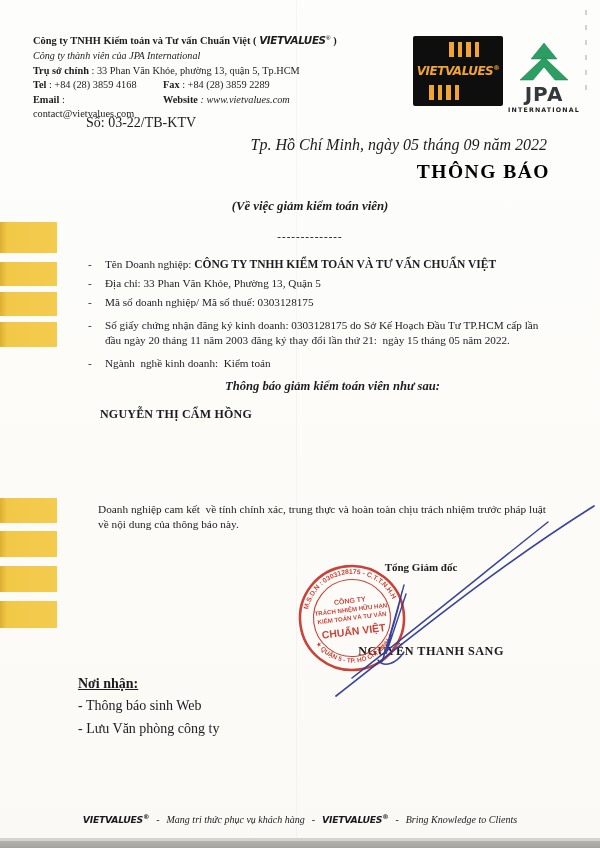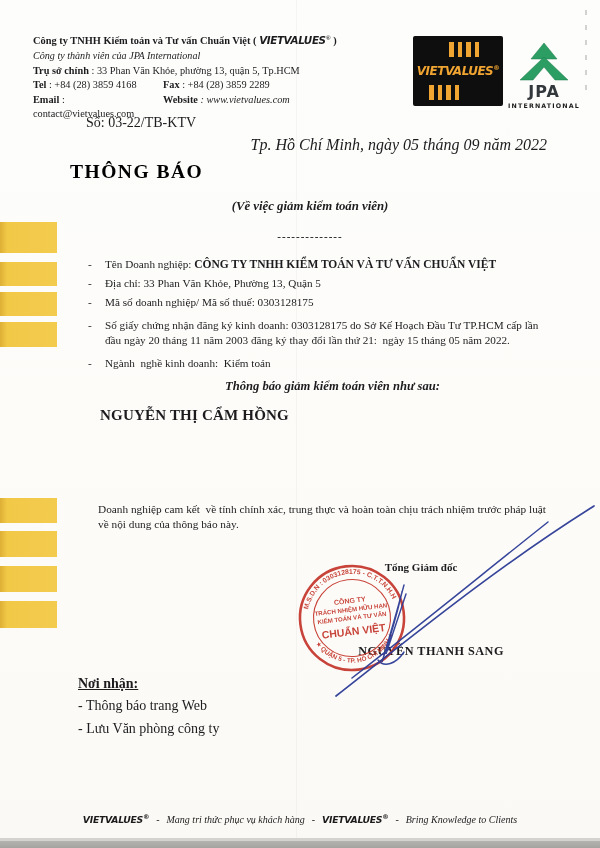--- a/index.html
+++ b/index.html
@@ -21,46 +21,46 @@
            display:flex;flex-direction:column;justify-content:space-between;padding:6px 0;box-sizing:border-box;}
   .vv-bars{display:flex;gap:4px;height:15px;}
   .vv-bars.top{margin-left:36px;}
   .vv-bars.bottom{margin-left:16px;}
   .vv-bar{width:4.5px;height:100%;background:#F0A431;}
   .vv-name{color:#F0A431;font-family:"DejaVu Sans","Liberation Sans",sans-serif;font-weight:bold;font-style:italic;
            font-size:12px;letter-spacing:-0.5px;text-align:center;line-height:1;}
   .vv-name .regmark{color:#F0A431;}
   .jpa-logo{position:absolute;left:506px;top:42px;width:76px;text-align:center;}
   .jpa-mark{display:block;margin:0 auto;}
-  .jpa-text{font-family:"DejaVu Sans","Liberation Sans",sans-serif;font-weight:bold;font-size:16px;color:#33383D;
+  .jpa-text{font-family:"DejaVu Sans","Liberation Sans",sans-serif;font-weight:bold;font-size:20px;color:#33383D;
             letter-spacing:1px;line-height:1;margin-top:2px;}
   .jpa-sub{font-family:"DejaVu Sans","Liberation Sans",sans-serif;font-weight:bold;font-size:6.3px;color:#1b1b1b;
            letter-spacing:1.15px;margin-top:2px;}
 
   
   .doc-number{position:absolute;left:70px;top:115px;font-size:14px;margin-left:16px;}
   .place-date{position:absolute;right:53px;top:136px;font-size:16px;font-style:italic;}
-  .doc-title{position:absolute;left:70px;top:161px;width:480px;text-align:left;font-size:19.5px;font-weight:bold;letter-spacing:1.5px;color:#000;}
+  .doc-title{position:absolute;left:70px;top:161px;width:480px;text-align:right;font-size:19.5px;font-weight:bold;letter-spacing:1.5px;color:#000;}
   .doc-subtitle{position:absolute;left:70px;top:199px;width:480px;text-align:center;font-size:12.8px;font-weight:bold;font-style:italic;}
   .doc-divider{position:absolute;left:70px;top:230px;width:480px;text-align:center;font-size:11px;font-weight:bold;letter-spacing:1px;}
 
   
   .bullets{position:absolute;left:88px;top:257px;width:462px;font-size:11.2px;line-height:1.38;}
   .bullet{display:flex;margin-bottom:3.5px;}
   .bullet .dash{width:17px;flex:none;}
   .bullet .btext{flex:1;}
   .b1-value{font-weight:bold;font-size:11.5px;}
   .bullet.spaced{margin-top:7px;}
   .prewrap{white-space:pre-wrap;}
 
   .section-heading{position:absolute;left:70px;top:379px;width:480px;text-align:center;padding-left:45px;box-sizing:border-box;
                    font-size:12.6px;font-weight:bold;font-style:italic;}
 
   
-  .auditor-name{position:absolute;left:100px;top:407px;font-size:15px;font-weight:bold;letter-spacing:0.2px;}
+  .auditor-name{position:absolute;left:100px;top:407px;font-size:12px;font-weight:bold;letter-spacing:0.2px;}
   .auditor-rows{position:absolute;left:98px;top:427px;width:452px;font-size:11.4px;}
   .a-row{position:relative;height:19.4px;}
   .a-hometown{position:absolute;left:232px;top:0;}
 
   .commitment{position:absolute;left:98px;top:502px;width:452px;font-size:11.3px;line-height:1.36;}
 
   
   .rep-line{position:absolute;left:302px;top:540px;width:242px;text-align:center;font-size:11.7px;}
   .gd-title{position:absolute;left:358px;top:561px;width:126px;text-align:center;font-size:11px;font-weight:bold;}
   .signer-name{position:absolute;left:348px;top:644px;width:166px;text-align:center;font-size:12.2px;font-weight:bold;letter-spacing:0.5px;}
@@ -206,21 +206,21 @@
     <g fill="none" stroke="#2C3C96" stroke-linecap="round" opacity="0.95">
       <path d="M51,221 C135,155 215,90 309,31" stroke-width="1.7"></path>
       <path d="M67,203 C135,150 205,93 263,47" stroke-width="1.5"></path>
       <path d="M119,110 C111,140 103,167 97,187 C105,163 113,135 117,117 C109,147 103,169 101,179 C109,155 117,131 121,119" stroke-width="1.4"></path>
       <path d="M93,185 C99,193 111,189 119,177" stroke-width="1.4"></path>
     </g>
   </svg>
 
   <div class="recipients">
     <div class="head">Nơi nhận:</div>
-    <div>- Thông báo trang Web</div>
+    <div>- Thông báo sinh Web</div>
     <div>- Lưu Văn phòng công ty</div>
   </div>
 
   <div class="footer">
     <span class="fbrand"><span>VIETVALUES</span><span class="regmark">®</span></span>
     <span>-</span>
     <span>Mang tri thức phục vụ khách hàng</span>
     <span>-</span>
     <span class="fbrand"><span>VIETVALUES</span><span class="regmark">®</span></span>
     <span>-</span>

